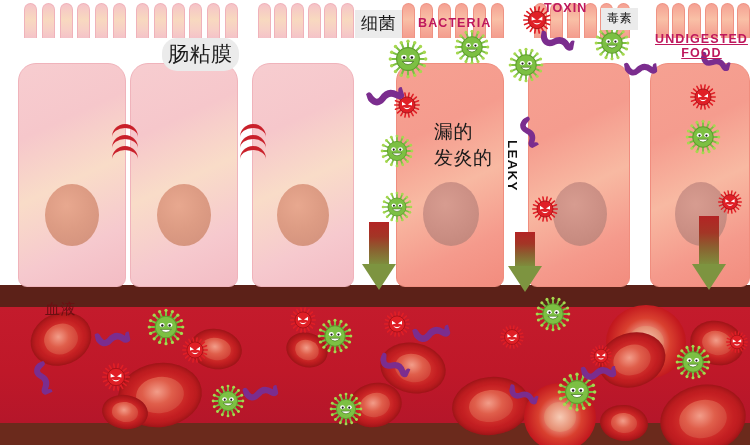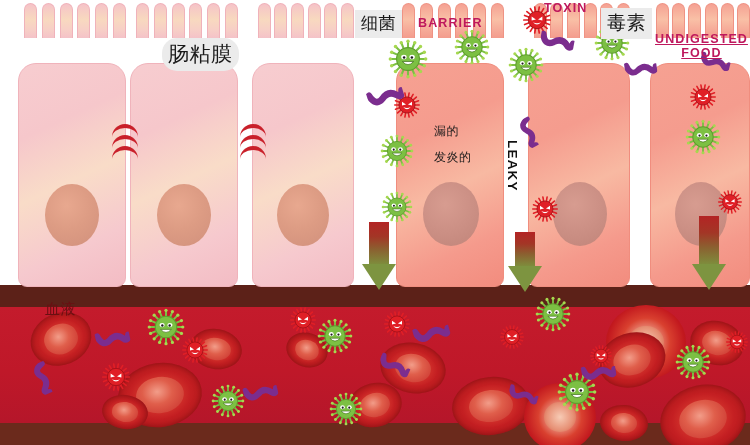--- a/index.html
+++ b/index.html
@@ -17,28 +17,28 @@
   .lbl{position:absolute;font-weight:bold;color:#be185d;letter-spacing:.5px;white-space:pre;}
   .lbl-en{font-family:"Liberation Sans",sans-serif;font-size:12.5px;line-height:14px;letter-spacing:1.1px;}
   .lbl-cn{font-family:"DejaVu Sans",sans-serif;font-weight:normal;color:#1a1a1a;}
   .boxed{background:#ebebeb;padding:2px 6px 3px 6px;}
 
   #label-barrier{left:14px;top:40px;}
   #label-barrier-cn{left:162px;top:38px;font-size:21px;border-radius:15px;}
   #label-bacteria-cn{left:355px;top:10px;font-size:17px;}
   #label-bacteria-en{left:418px;top:16px;}
   #label-toxin-en{left:544px;top:1px;}
-  #label-toxin-cn{left:601px;top:8px;font-size:19px;}
+  #label-toxin-cn{left:601px;top:8px;font-size:12px;}
   #label-food-cn{left:652px;top:10px;font-size:17px;}
   #label-food-en{left:655px;top:32px;text-align:center;text-decoration:underline;}
 
   #label-blood-cn{left:45px;top:300px;font-size:15px;color:#6a0f12;font-family:"DejaVu Sans",sans-serif;font-weight:normal;}
 
   #label-tight{left:168px;top:118px;font-size:19px;line-height:26px;color:#1a1a1a;font-family:"DejaVu Sans",sans-serif;text-align:left;}
-  #label-leakyinf{left:434px;top:118px;font-size:12px;line-height:26px;color:#1a1a1a;font-family:"DejaVu Sans",sans-serif;text-align:left;}
+  #label-leakyinf{left:434px;top:118px;font-size:19px;line-height:26px;color:#1a1a1a;font-family:"DejaVu Sans",sans-serif;text-align:left;}
   #label-leaky-vert{left:519px;top:140px;font-size:13.5px;letter-spacing:1.2px;
       transform:rotate(90deg);transform-origin:0 0;font-weight:bold;color:#111;}
 
   
   #blood{position:absolute;left:0;top:285px;width:750px;height:160px;background:#22c55e;}
   #blood-top-band{position:absolute;left:0;top:0;width:750px;height:22px;background:#5c2118;}
   #blood-bot-band{position:absolute;left:0;bottom:0;width:750px;height:22px;background:#6b2a1c;}
   #blood-inner{position:absolute;left:0;top:22px;width:750px;height:116px;
       background:linear-gradient(180deg,#c41b2c 0%,#bf1829 55%,#b5162a 100%);}
 
@@ -1235,21 +1235,21 @@
   </svg></div>
       <div class="worm" style="left: 700px; top: 52px; transform: rotate(14deg);"><svg width="30" height="18.6" viewBox="0 0 30 18.6">
     <path d="M 1.7999999999999998 5.58 Q 4.8 15.996 12 11.16
              Q 18.6 5.952000000000001 24 11.904000000000002 Q 27.6 15.996 29.099999999999998 9.672" fill="none" stroke="#7b2d8e" stroke-width="5.58" stroke-linecap="round"></path>
   </svg></div>
     </div>
 
   <div class="lbl lbl-cn boxed" id="label-barrier-cn">肠粘膜</div>
 
   <div class="lbl lbl-cn boxed" id="label-bacteria-cn">细菌</div>
-  <div class="lbl lbl-en" id="label-bacteria-en">BARRIER</div>
+  <div class="lbl lbl-en" id="label-bacteria-en">BACTERIA</div>
 
   <div class="lbl lbl-en" id="label-toxin-en">TOXIN</div>
   <div class="lbl lbl-cn boxed" id="label-toxin-cn">毒素</div>
 
   <div class="lbl lbl-en" id="label-food-en">UNDIGESTED
 FOOD</div>
 
   <div class="lbl lbl-cn" id="label-leakyinf">漏的
 发炎的</div>
   <div class="lbl lbl-en" id="label-leaky-vert">LEAKY</div>

